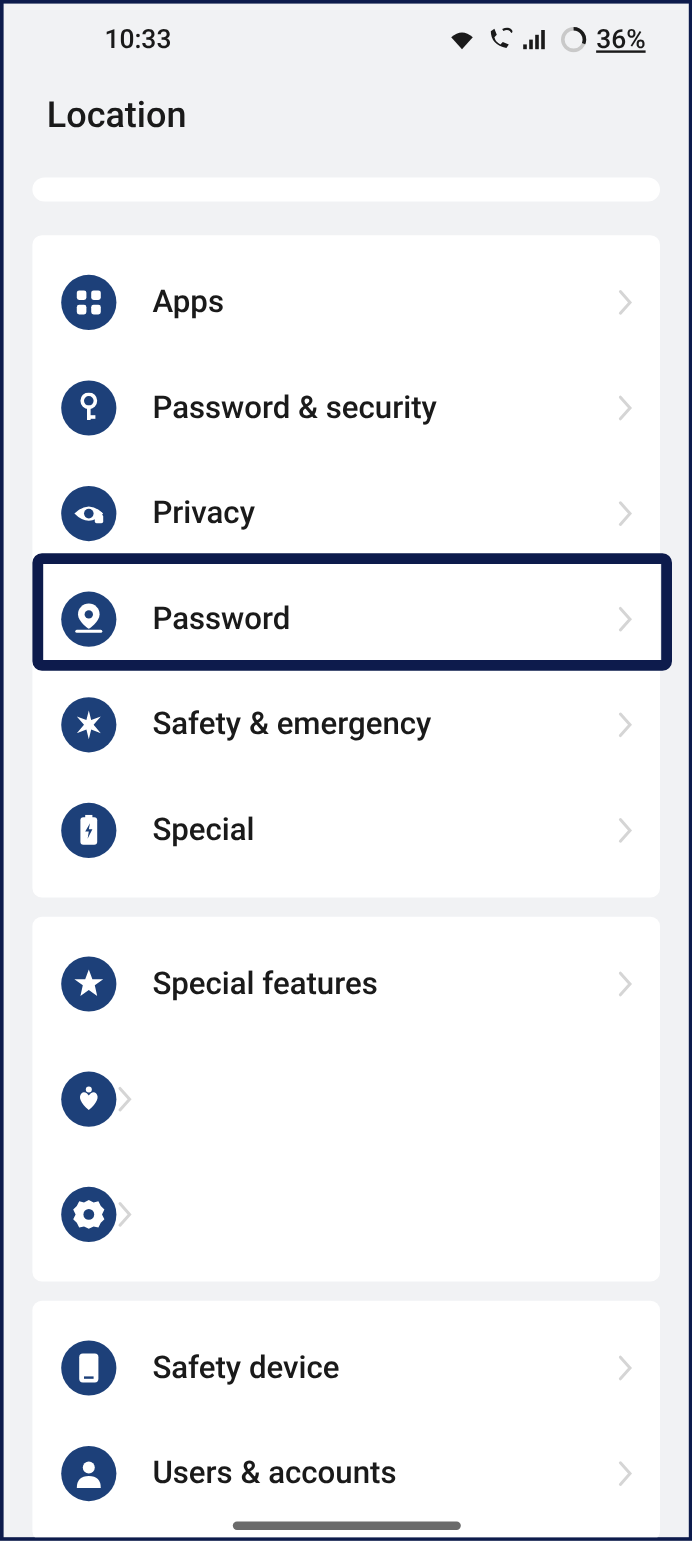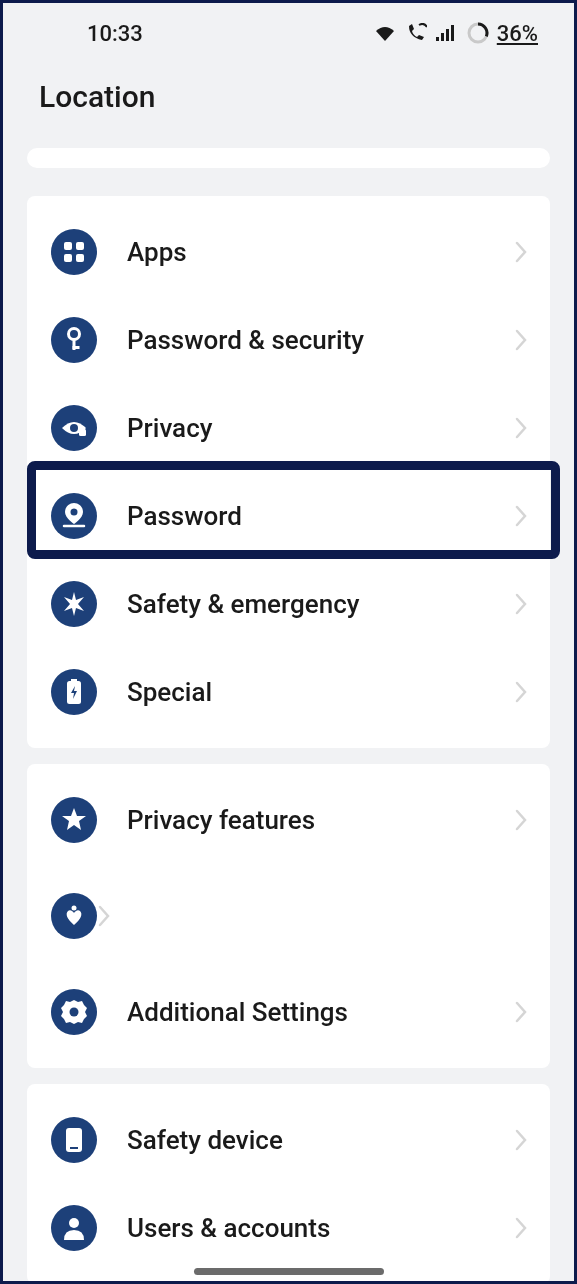--- a/index.html
+++ b/index.html
@@ -206,21 +206,21 @@
     </div>
   </div>
 
   <div class="card">
     <div class="row">
       <span class="icon-wrap">
         <svg width="26" height="26" viewBox="0 0 26 26">
             <path d="M13 1 L16 9 L25 9 L18 14 L20 23 L13 18 L6 23 L8 14 L1 9 L10 9 Z" fill="#fff"></path>
           </svg>
       </span>
-      <span class="label">Privacy features</span>
+      <span class="label">Special features</span>
       <svg class="chev" width="14" height="24" viewBox="0 0 14 24">
           <path d="M3 3 L11 12 L3 21" stroke="#888" stroke-width="2.5" fill="none" stroke-linecap="round"></path>
         </svg>
     </div>
     <div class="row" style="height:104px">
       <span class="icon-wrap">
         <svg width="24" height="24" viewBox="0 0 24 24">
             <circle cx="12" cy="4" r="2.5" fill="#fff"></circle>
             <path d="M12 21 C5 15 3 10 6 7 C8 5 11 7 12 9 C13 7 16 5 18 7 C21 10 19 15 12 21 Z" fill="#fff"></path>
           </svg>
@@ -229,21 +229,20 @@
           <path d="M3 3 L11 12 L3 21" stroke="#888" stroke-width="2.5" fill="none" stroke-linecap="round"></path>
         </svg>
     </div>
     <div class="row">
       <span class="icon-wrap">
         <svg width="28" height="28" viewBox="0 0 28 28">
             <path d="M14 2 L18 4 L22 3 L24 7 L27 10 L25 14 L27 18 L24 21 L22 25 L18 24 L14 26 L10 24 L6 25 L4 21 L1 18 L3 14 L1 10 L4 7 L6 3 L10 4 Z" fill="#fff"></path>
             <circle cx="14" cy="14" r="4.5" fill="#1d4079"></circle>
           </svg>
       </span>
-      <span class="label">Additional Settings</span>
       <svg class="chev" width="14" height="24" viewBox="0 0 14 24">
           <path d="M3 3 L11 12 L3 21" stroke="#888" stroke-width="2.5" fill="none" stroke-linecap="round"></path>
         </svg>
     </div>
   </div>
 
   <div class="card">
     <div class="row">
       <span class="icon-wrap">
         <svg width="18" height="26" viewBox="0 0 18 26">

